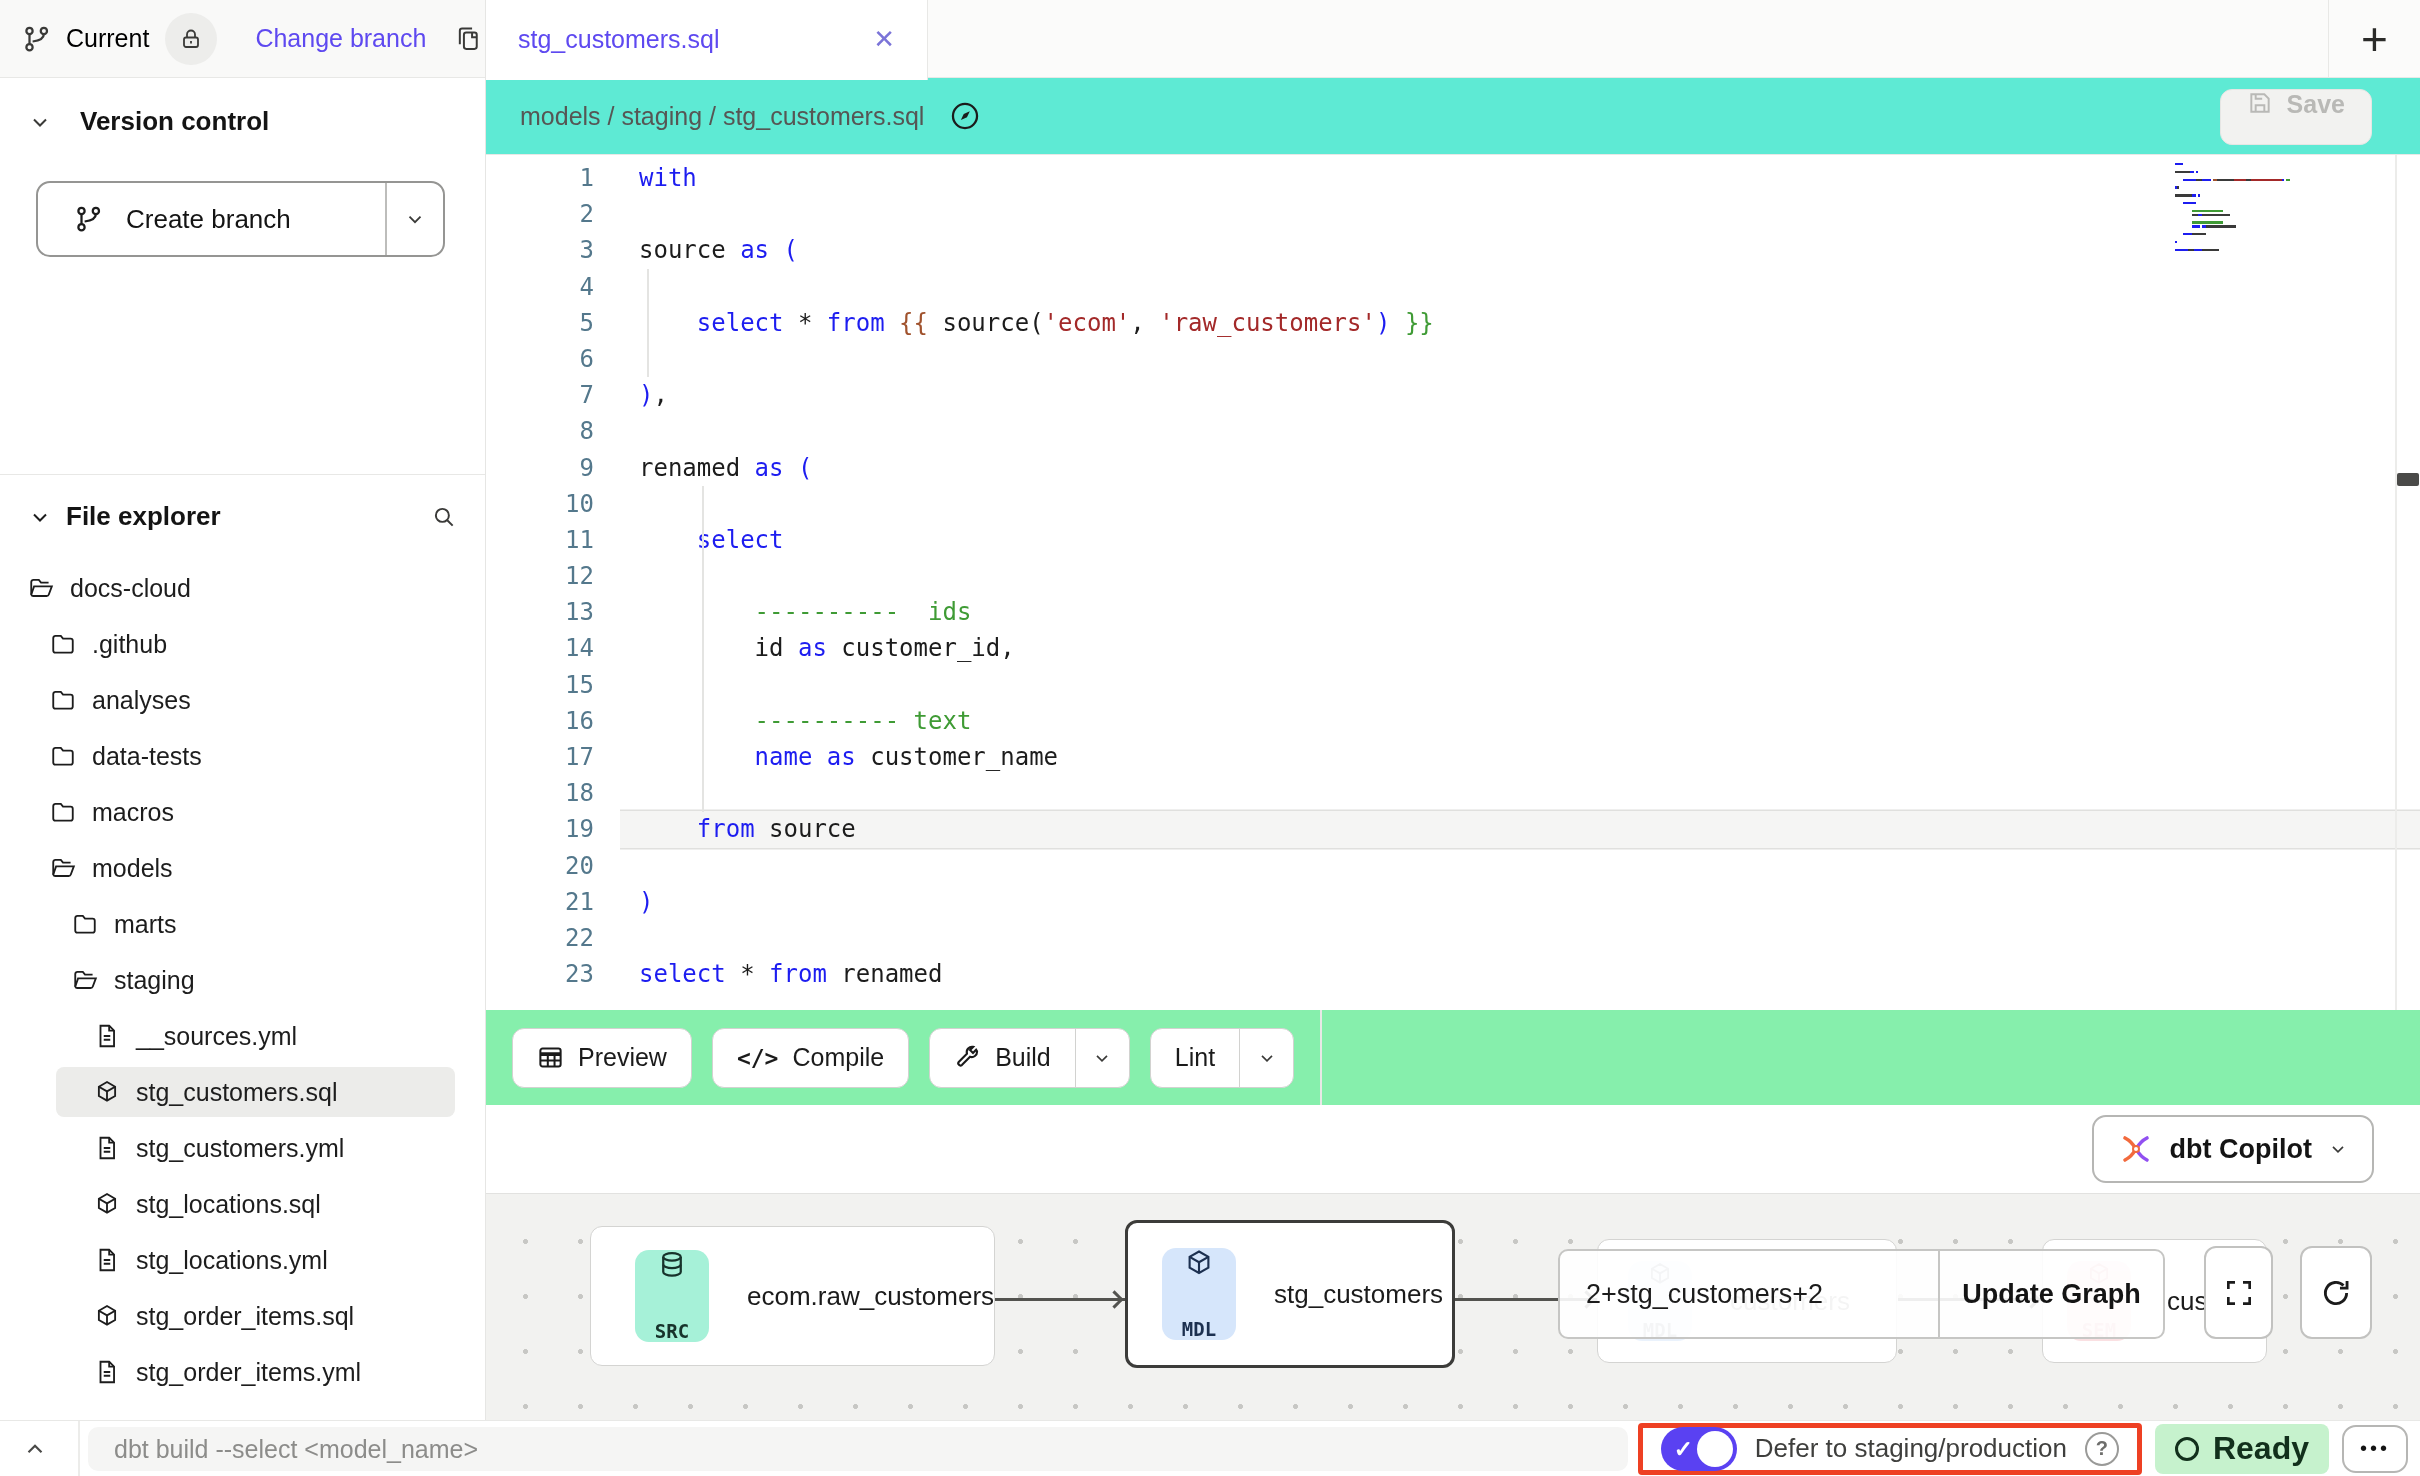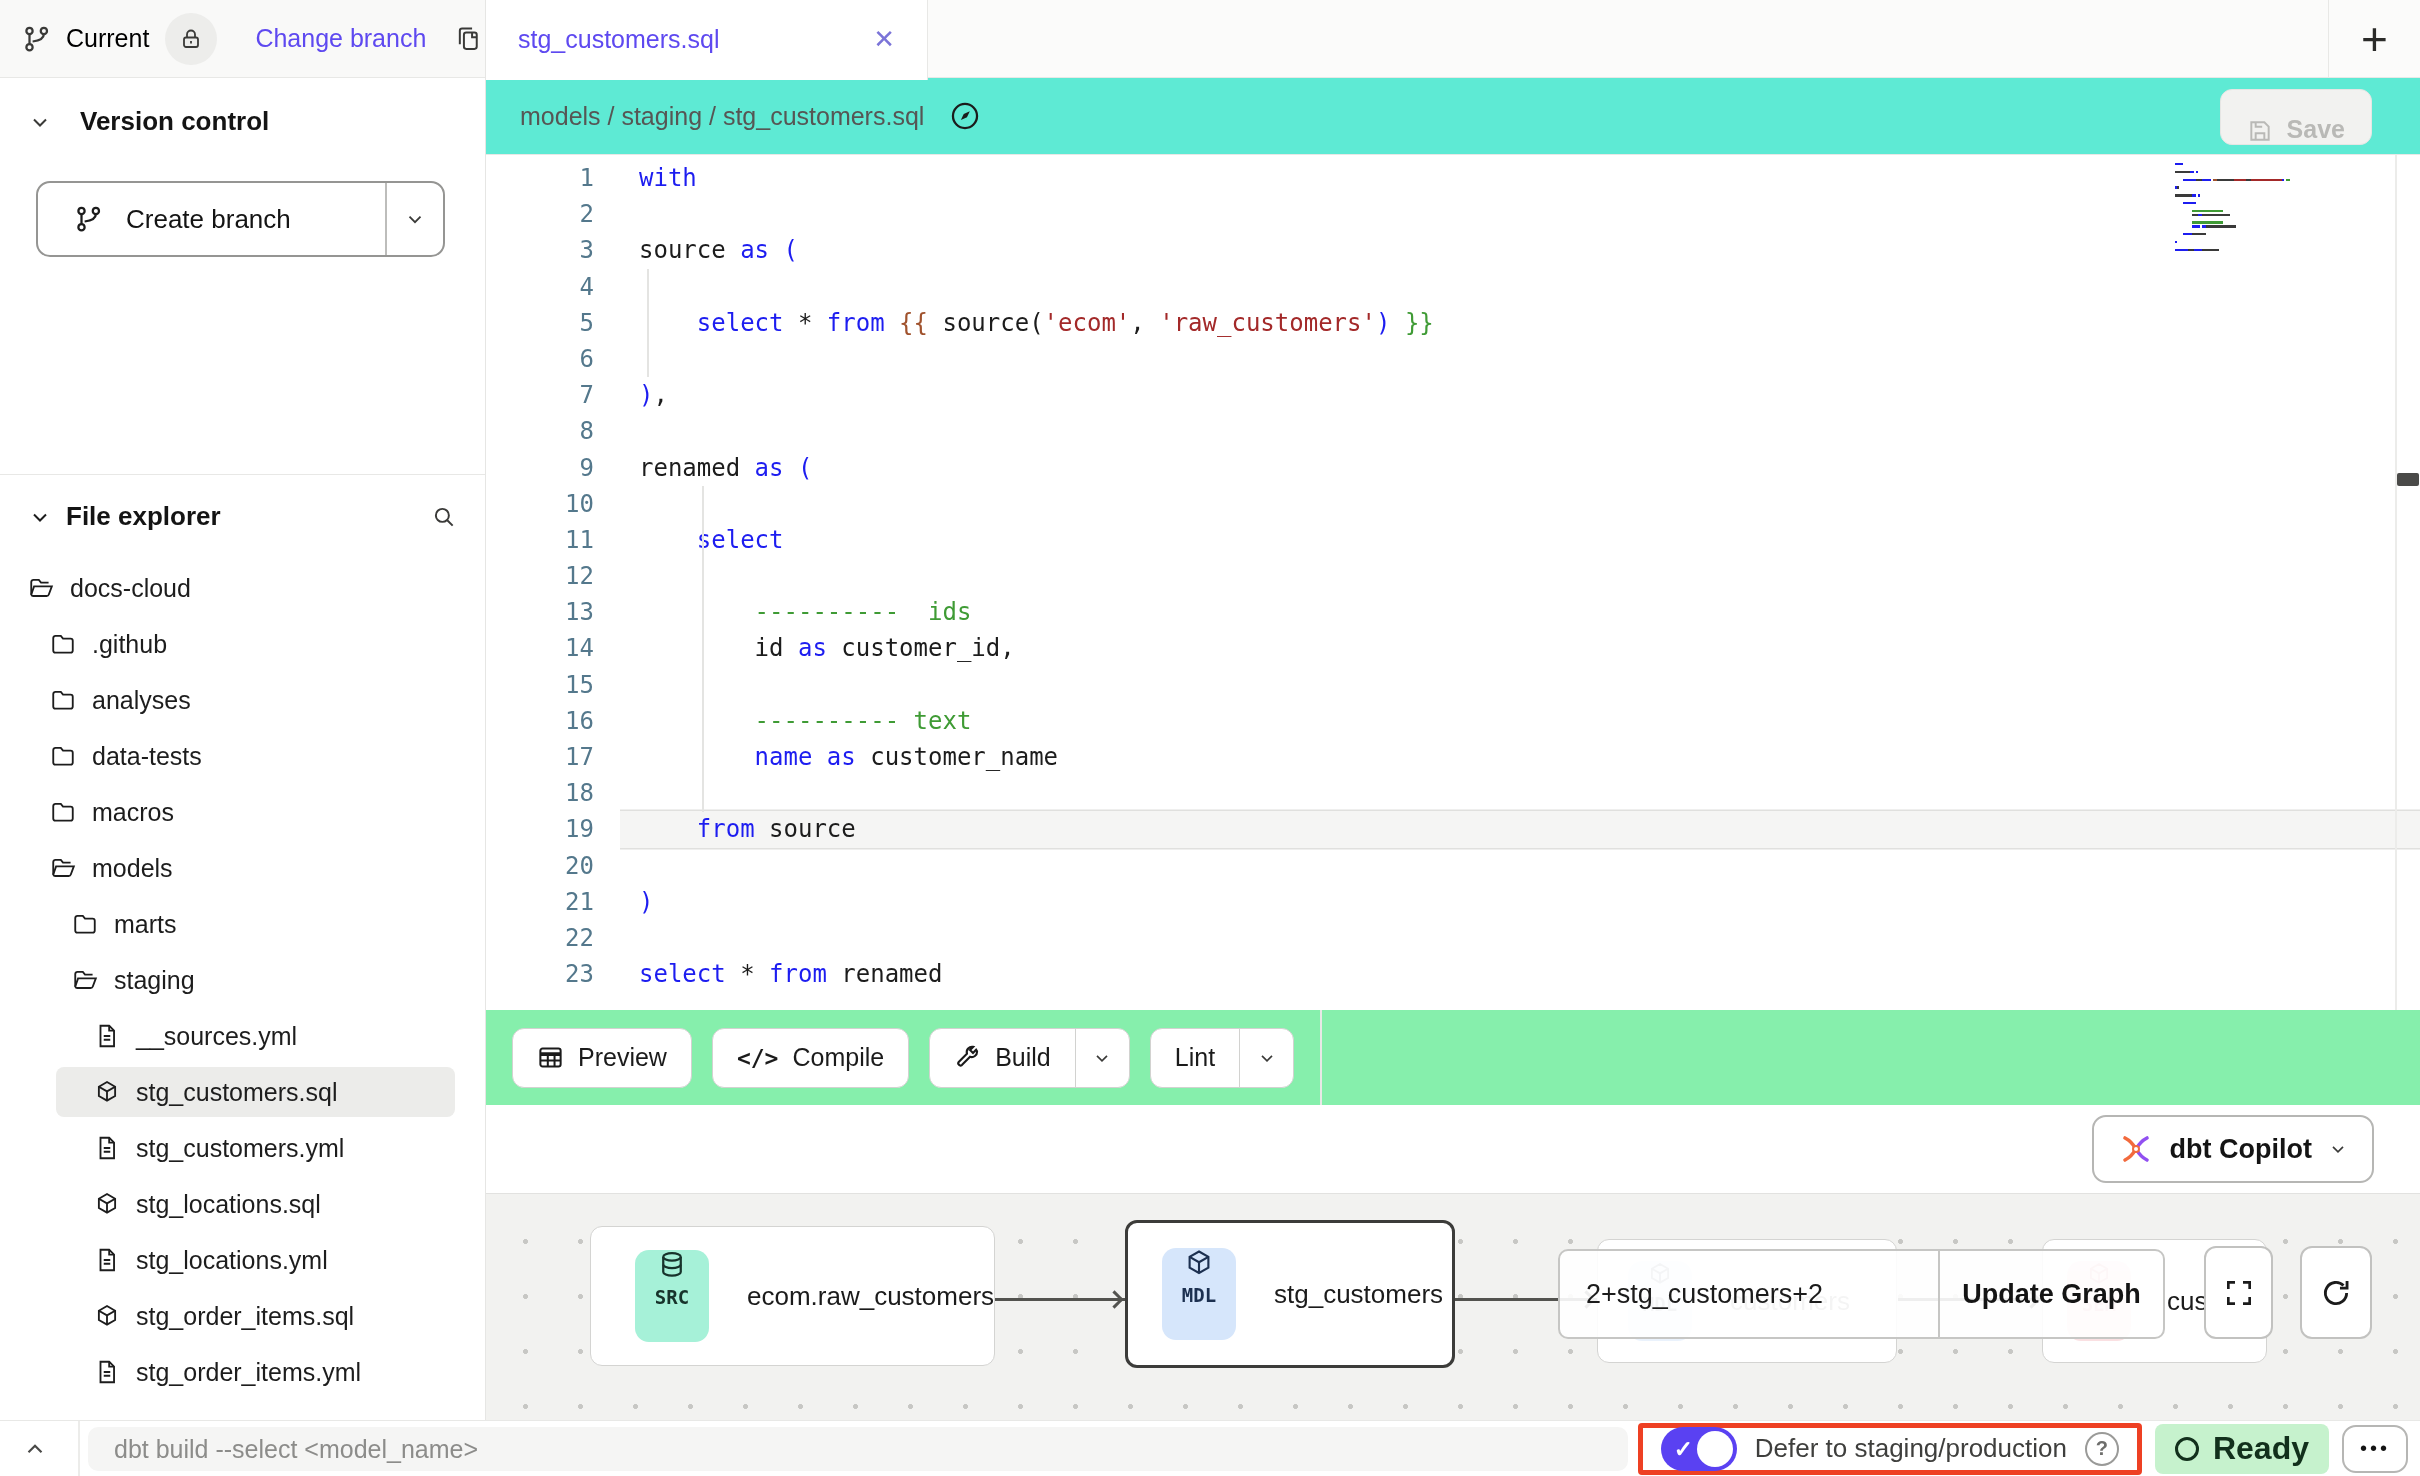--- a/index.html
+++ b/index.html
@@ -54,21 +54,21 @@
   .tab-close { font-size:26px; color:#7b74d8; cursor:pointer; }
   .newtab-cell { position:absolute; right:0; top:0; width:92px; height:78px; border-left:1.5px solid #e8e8e6;
     display:flex; align-items:center; justify-content:center; }
   .newtab { font-size:46px; font-weight:200; color:#2b2b29; line-height:1; cursor:pointer; }
 
   .crumb-row { height:77px; background:#5eead4; border-bottom:1.5px solid #e8e8e6; position:relative;
     display:flex; align-items:center; flex:none; }
   .crumb { margin-left:34px; font-size:25px; color:#565654; }
   .compass { margin-left:24px; color:#1b1b1b; cursor:pointer; }
   .save-btn { position:absolute; right:48px; top:11px; height:56px; border-radius:12px; background:#f2f2f0;
-    border:1.5px solid #e6e6e4; display:flex; align-items:flex-end; gap:14px; padding:0 26px;
+    border:1.5px solid #e6e6e4; display:flex; align-items:flex-start; gap:14px; padding:0 26px;
     color:#b9b9b6; font-size:25px; font-weight:600; }
 
   
   .editor { height:855px; position:relative; background:#fff; overflow:hidden;
     font-family:"DejaVu Sans Mono", monospace; font-size:24px; flex:none; }
   .code-lines { padding-top:5px; }
   .crow { height:36.2px; line-height:36.2px; display:flex; }
   .ln { width:108px; text-align:right; color:var(--line-number); flex:none; }
   .cw { flex:1; margin-left:26px; padding-left:19px; white-space:pre; }
   .crow.cur .cw { background:#f5f5f4; box-shadow:0 1.5px 0 #e0e0de, 0 -1.5px 0 #e0e0de; }
@@ -117,21 +117,21 @@
     transform:rotate(45deg); top:98.5px; }
   .node { position:absolute; background:#fff; border:1.5px solid #d4d4d2; border-radius:12px;
     display:flex; align-items:center; cursor:pointer; }
   .node1 { left:104px; top:32px; width:405px; height:140px; padding-left:44px; }
   .node2 { left:639px; top:26px; width:330px; height:148px; padding-left:34px; border:3.5px solid #3c3c3a; }
   .node3 { left:1111px; top:45px; width:300px; height:124px; padding-left:30px; }
   .node3 .badge, .node3 .nlabel { opacity:.5; }
   .node4 { left:1556px; top:45px; width:225px; height:124px; padding-left:24px; overflow:hidden; }
   .node4 .badge { opacity:.8; }
   .badge { width:74px; height:92px; border-radius:14px; display:flex; flex-direction:column; align-items:center;
-    justify-content:flex-start; gap:6px; flex:none; }
+    justify-content:space-between; gap:21px; flex:none; }
   .node3 .badge, .node4 .badge { width:64px; height:80px; }
   .badge-src { background:var(--src-badge-bg); color:#17332b; }
   .badge-mdl { background:var(--mdl-badge-bg); color:#1c3050; }
   .badge-sem { background:var(--sem-badge-bg); color:var(--sem-badge-fg); }
   .badge-txt { font-family:"DejaVu Sans Mono", monospace; font-size:19px; font-weight:700; }
   .nlabel { margin-left:38px; font-size:26px; color:#1b1b1b; white-space:nowrap; }
   .node4 .nlabel { margin-left:36px; }
 
   .graph-overlay { position:absolute; left:1072px; top:55px; width:607px; height:90px;
     background:rgba(255,255,255,.9); border:2px solid #c6c6c4; border-radius:10px; display:flex; z-index:3; }

